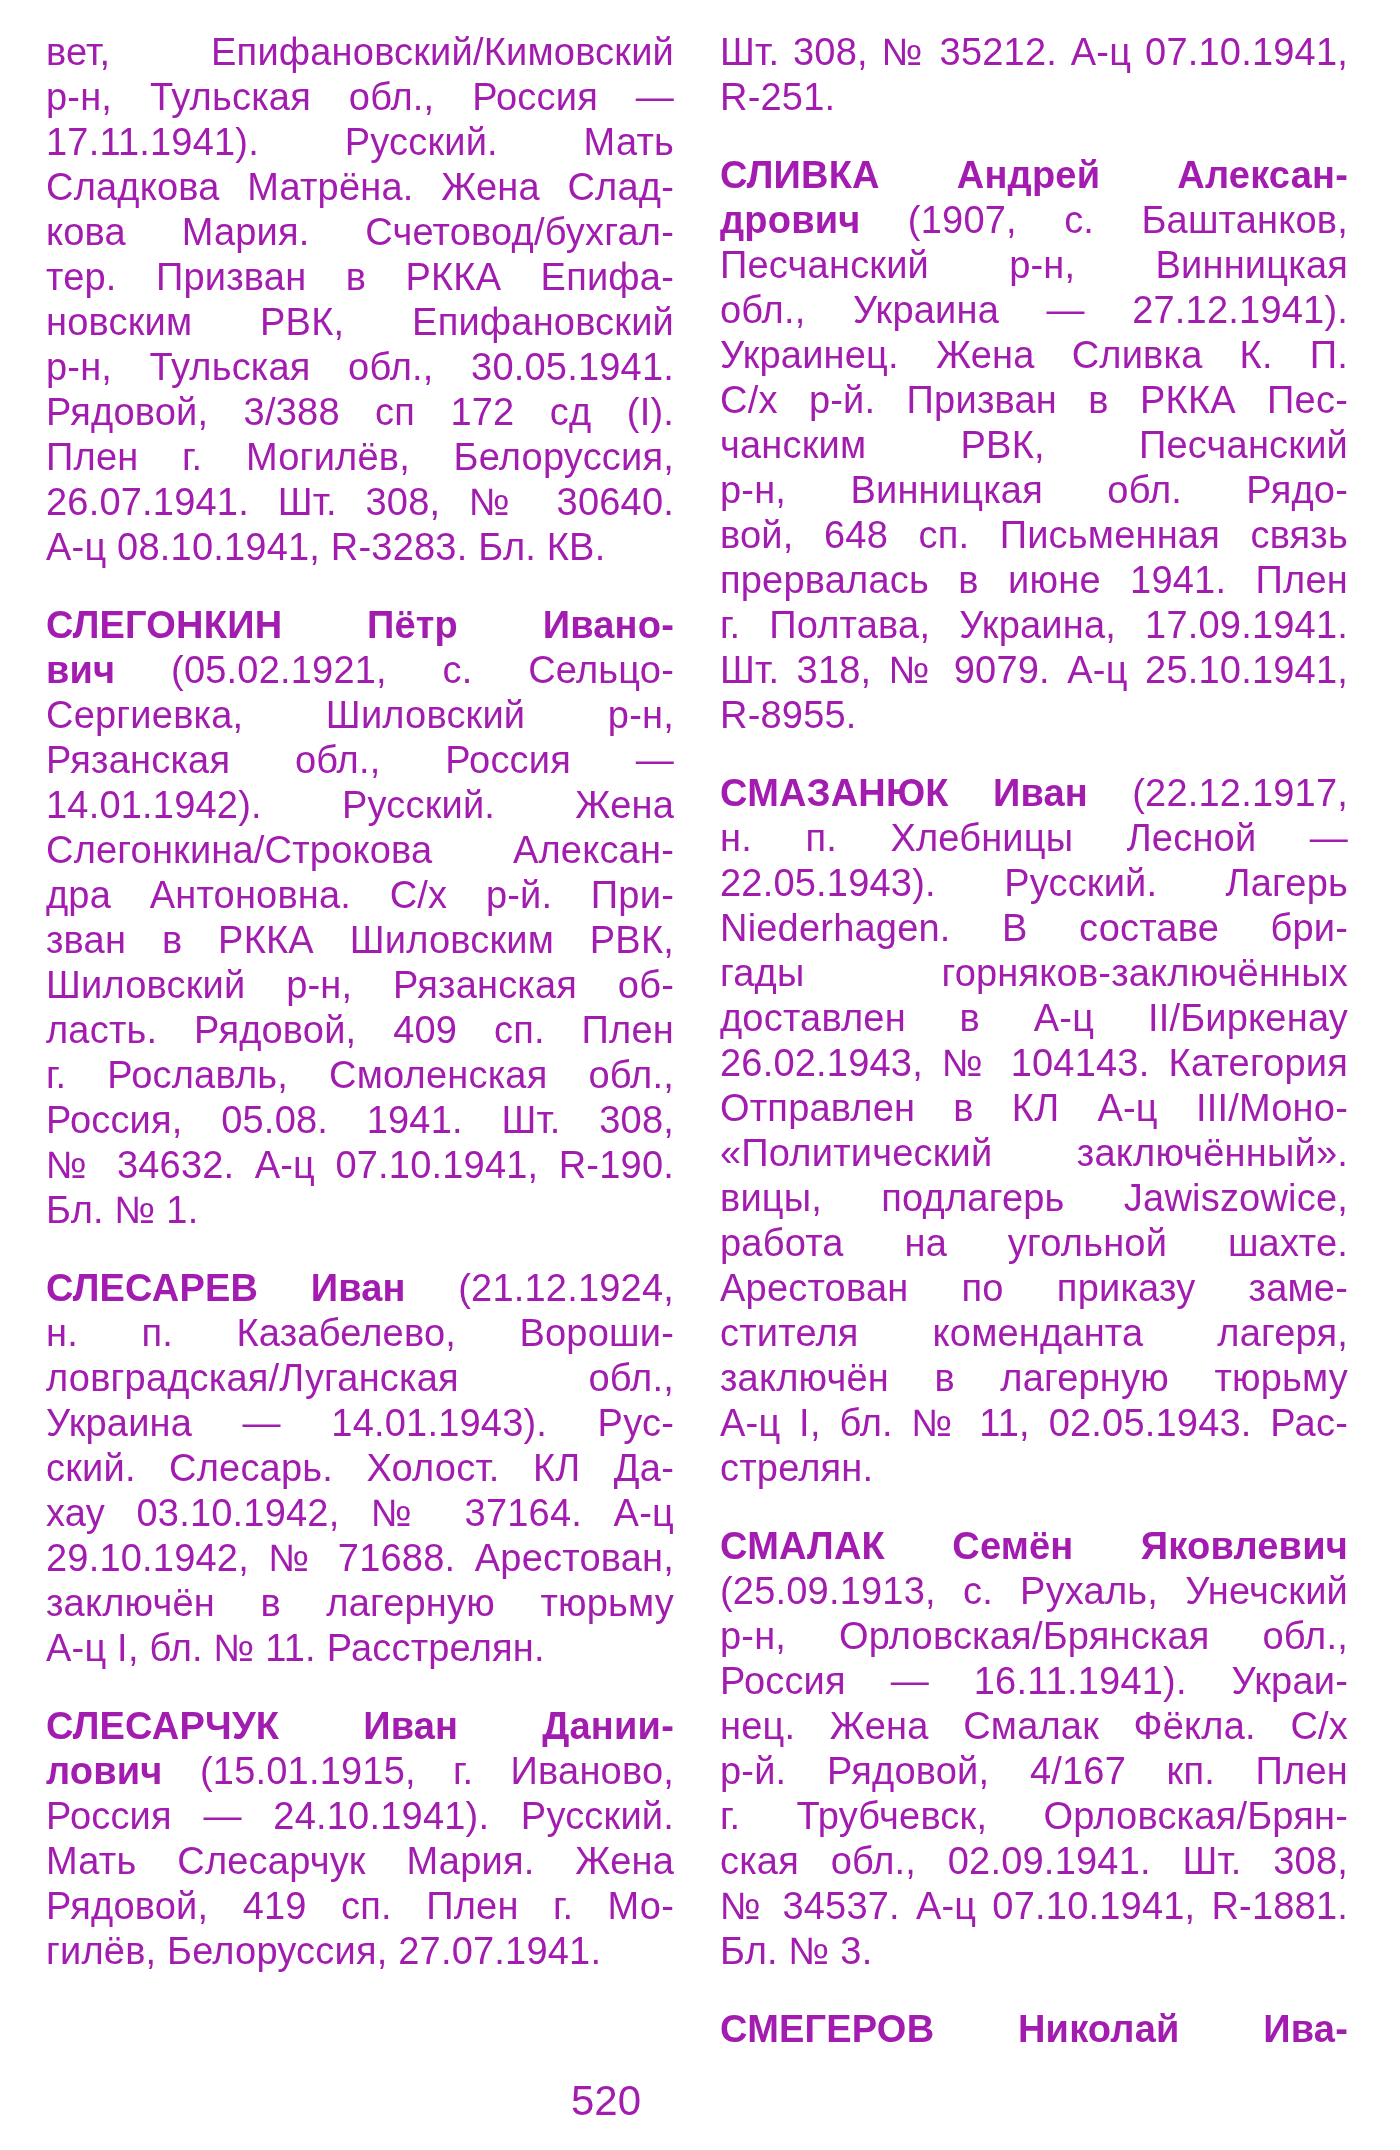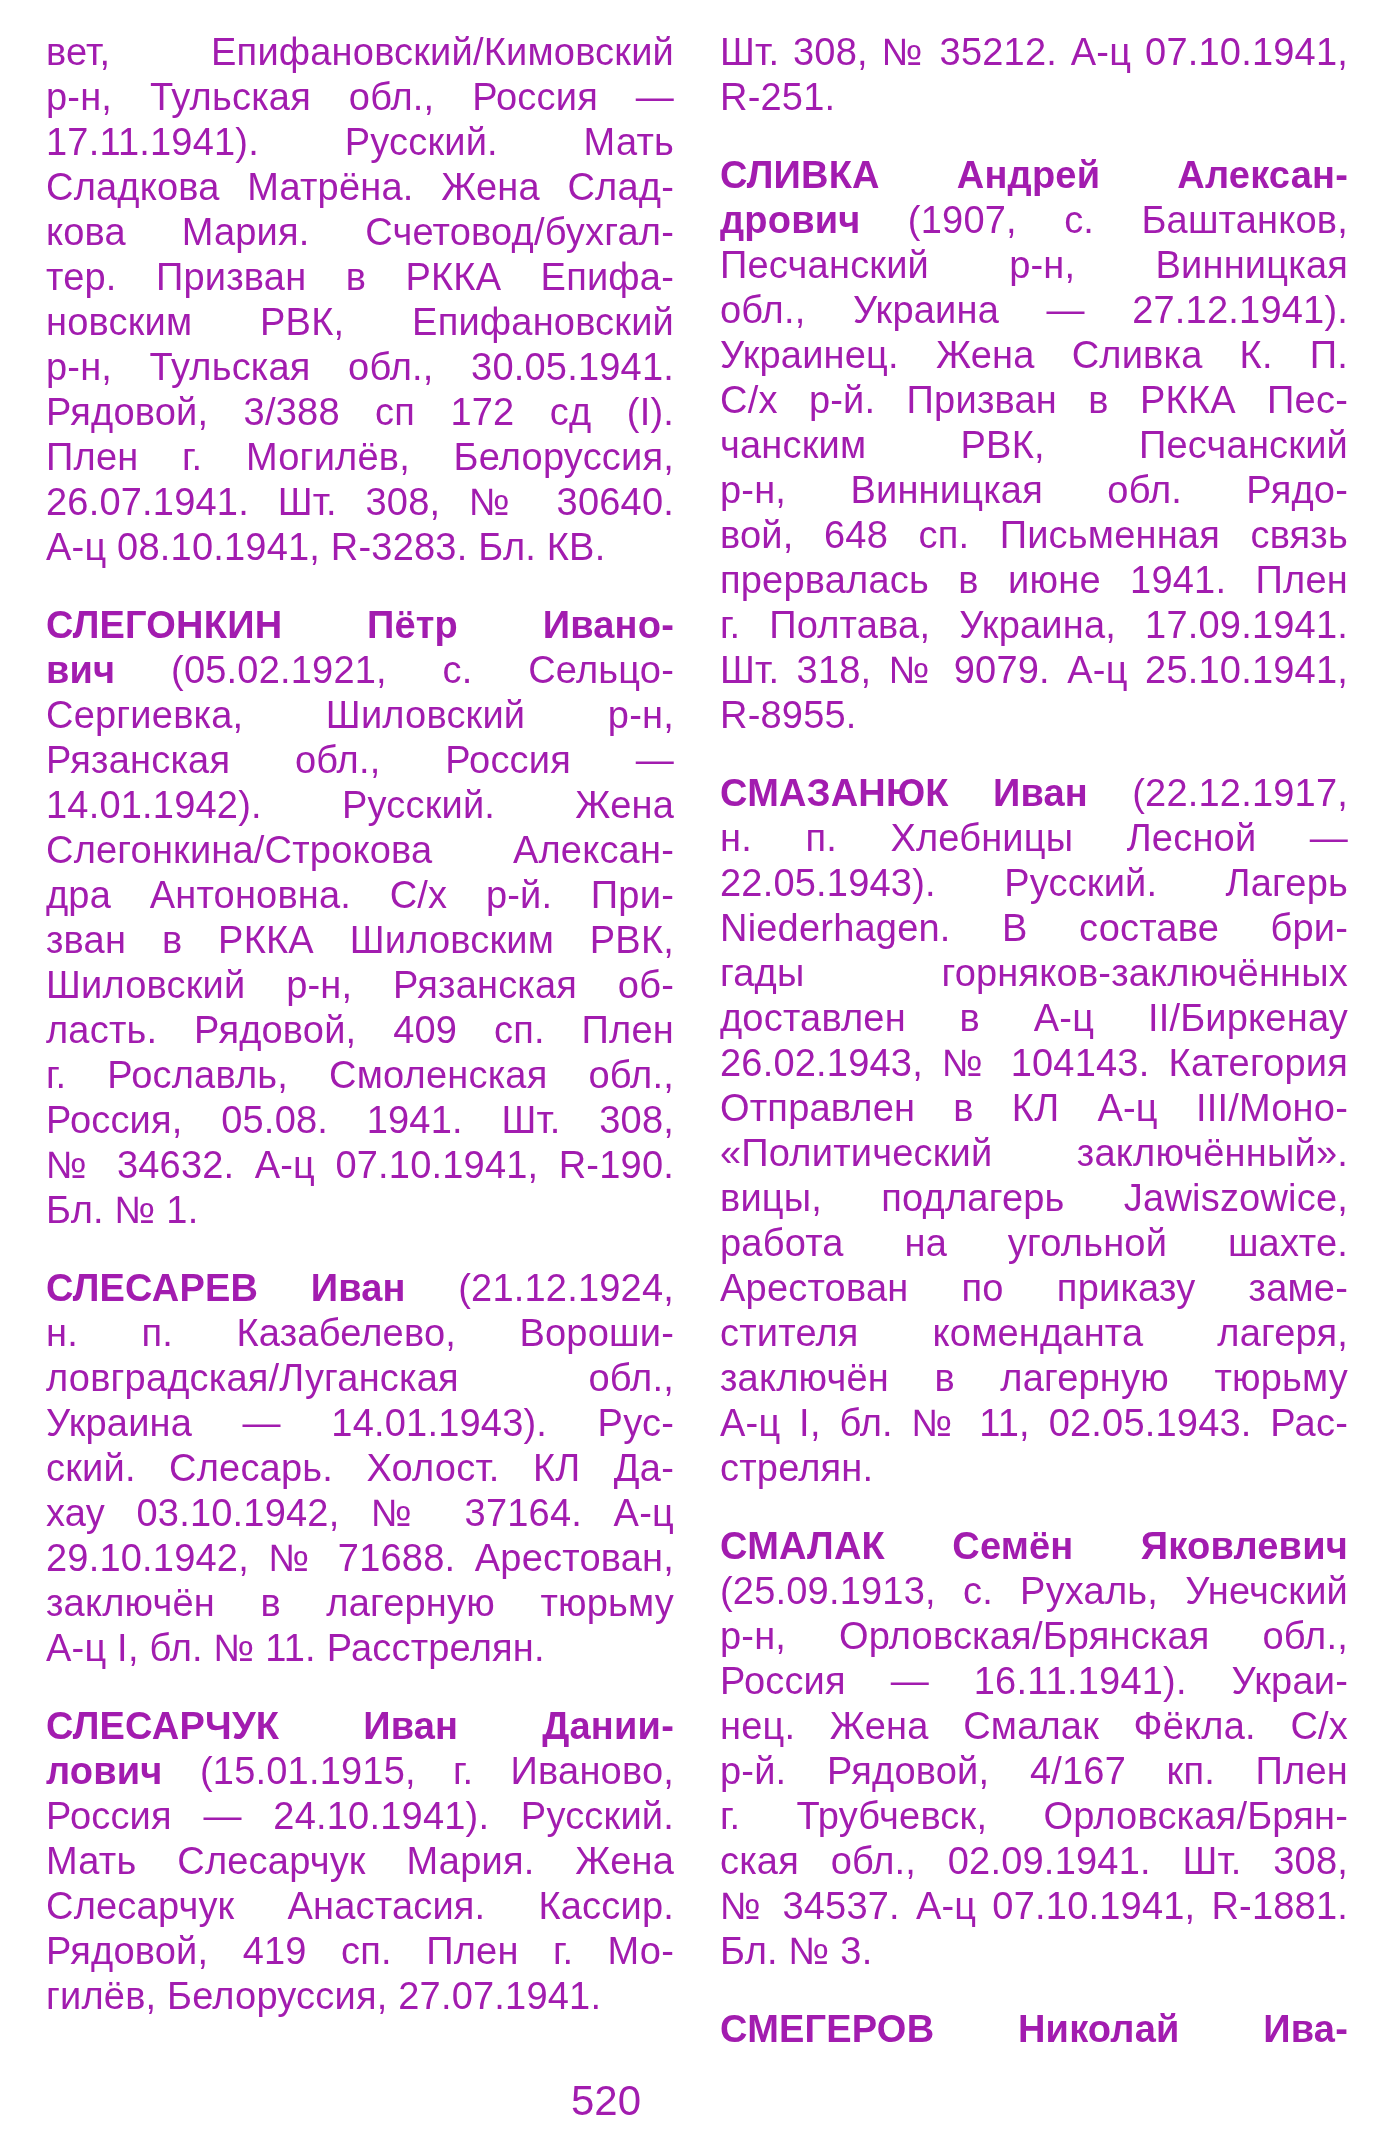--- a/index.html
+++ b/index.html
@@ -104,21 +104,20 @@
           <div class="line">хау 03.10.1942, № 37164. А-ц</div>
           <div class="line">29.10.1942, № 71688. Арестован,</div>
           <div class="line">заключён в лагерную тюрьму</div>
           <div class="line flush">А-ц I, бл. № 11. Расстрелян.</div>
         </div>
         <div class="entry">
           <div class="line"><b>СЛЕСАРЧУК Иван Дании-</b></div>
           <div class="line"><b>лович</b> (15.01.1915, г. Иваново,</div>
           <div class="line">Россия — 24.10.1941). Русский.</div>
           <div class="line">Мать Слесарчук Мария. Жена</div>
-          <div class="line">Слесарчук Анастасия. Кассир.</div>
           <div class="line">Рядовой, 419 сп. Плен г. Мо-</div>
           <div class="line flush">гилёв, Белоруссия, 27.07.1941.</div>
         </div>
       </div>
       <div class="col">
         <div class="entry">
           <div class="line">Шт. 308, № 35212. А-ц 07.10.1941,</div>
           <div class="line flush">R-251.</div>
         </div>
         <div class="entry">

